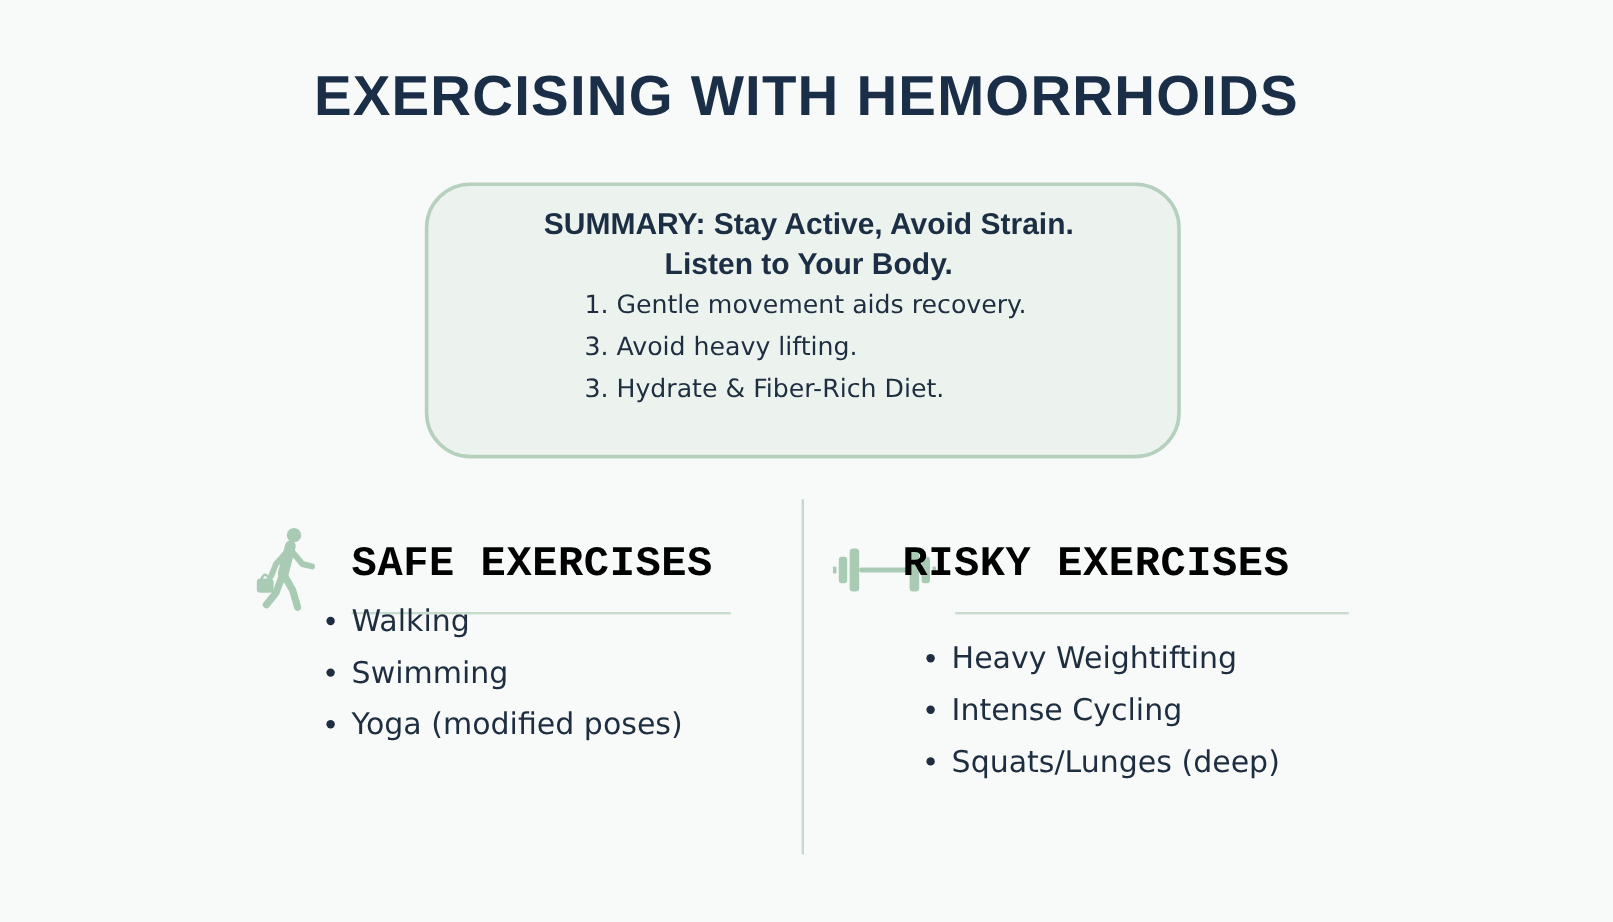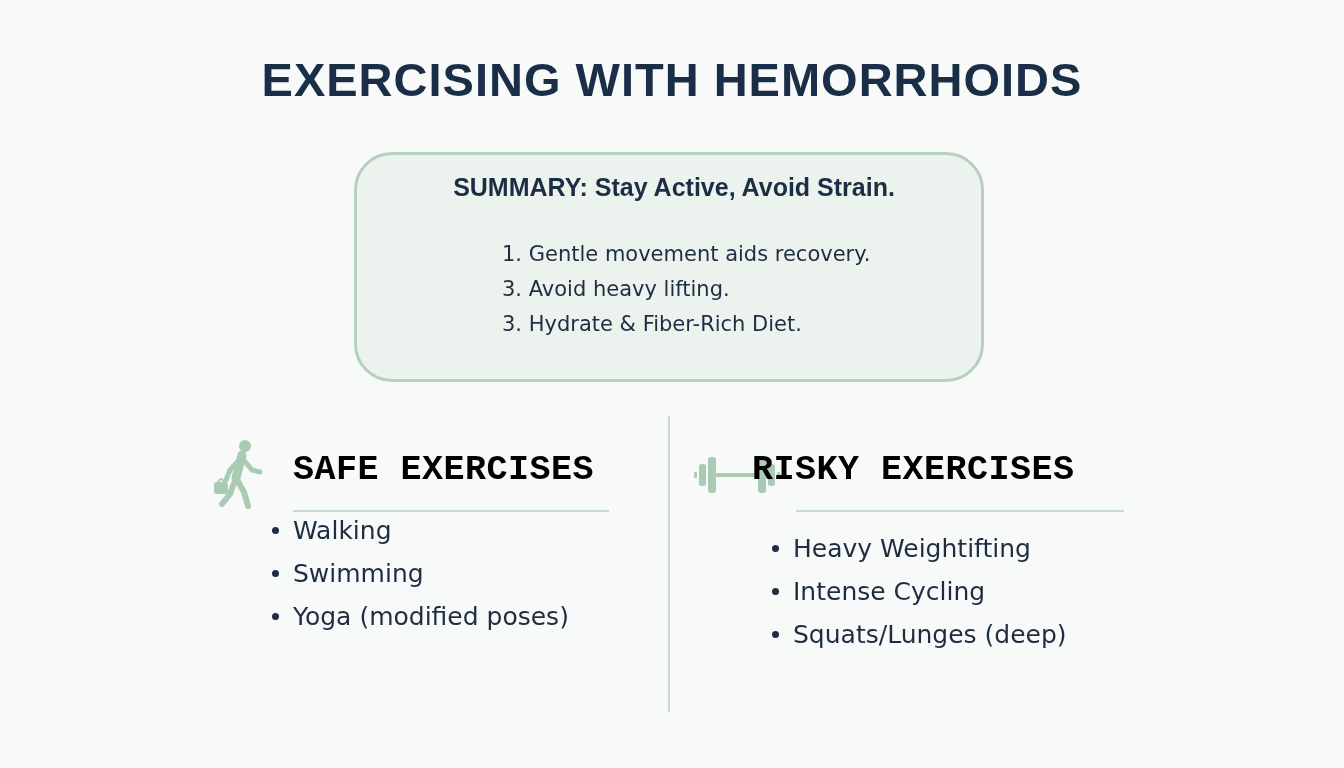--- a/index.html
+++ b/index.html
@@ -59,21 +59,20 @@
       padding: 0;
       list-style: none;
       font-family: "DejaVu Sans", sans-serif;
       font-size: 21px;
       color: #1e2e40;
     }
     .summary-list li {
       height: 35px;
       line-height: 35px;
       white-space: nowrap;
-      margin-left: 15px;
     }
     .divider {
       position: absolute;
       left: 668px;
       top: 416px;
       width: 2px;
       height: 296px;
       background: #c6d9cc;
     }
     .section-header {
@@ -119,20 +118,21 @@
     }
   </style>
 </head>
 <body>
 
 <h1 class="title">EXERCISING WITH HEMORRHOIDS</h1>
 
 <div class="summary-box">
   <div class="summary-heading">
     <div>SUMMARY: Stay Active, Avoid Strain.</div>
+    <div>Listen to Your Body.</div>
   </div>
   <ul class="summary-list">
     <li>1. Gentle movement aids recovery.</li>
     <li>3. Avoid heavy lifting.</li>
     <li>3. Hydrate &amp; Fiber-Rich Diet.</li>
   </ul>
 </div>
 
 <span class="icon" style="left:212px; top:436px;">
   <svg width="54" height="76" viewBox="0 0 54 76">
@@ -143,21 +143,21 @@
       <path d="M27 24 L18 34 L14 44" stroke-width="5" fill="none"></path>
       <path d="M24 42 L32 56 L36 70" stroke-width="6" fill="none"></path>
       <path d="M24 42 L18 58 L10 68" stroke-width="6" fill="none"></path>
       <rect x="2" y="46" width="14" height="12" rx="3" stroke="none"></rect>
       <path d="M6 46 Q9 40 12 46" stroke-width="2" fill="none"></path>
     </g>
   </svg>
 </span>
 <div class="section-header" style="left:293px; top:450px;">SAFE EXERCISES</div>
 <div class="section-rule" style="left:293px; top:510px; width:316px;"></div>
-<ul class="bullets" style="left:272px; top:509px;">
+<ul class="bullets" style="left:272px; top:496px;">
   <li><span class="bullet-dot"></span><span>Walking</span></li>
   <li><span class="bullet-dot"></span><span>Swimming</span></li>
   <li><span class="bullet-dot"></span><span>Yoga (modified poses)</span></li>
 </ul>
 
 <div class="divider"></div>
 
 <span class="icon" style="left:694px; top:454px;">
   <svg width="86" height="42" viewBox="0 0 86 42">
     <g fill="#a9cbb4">

